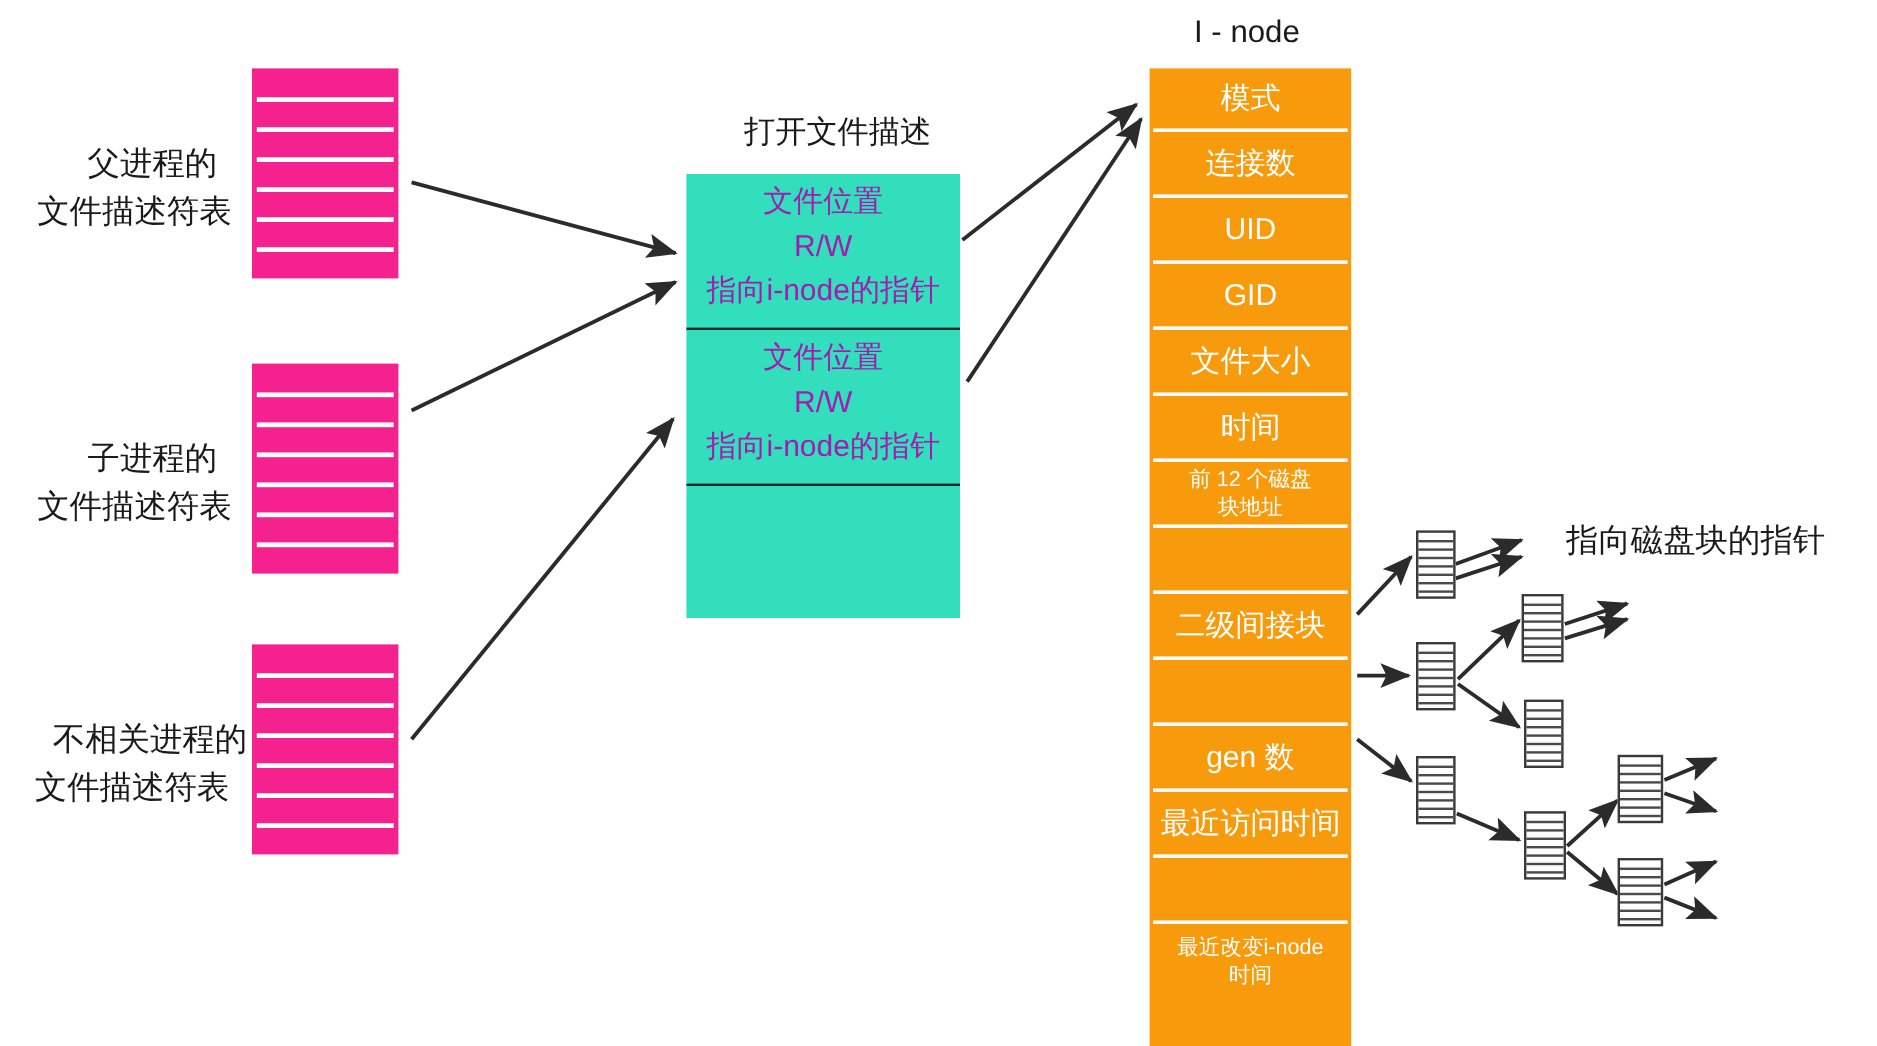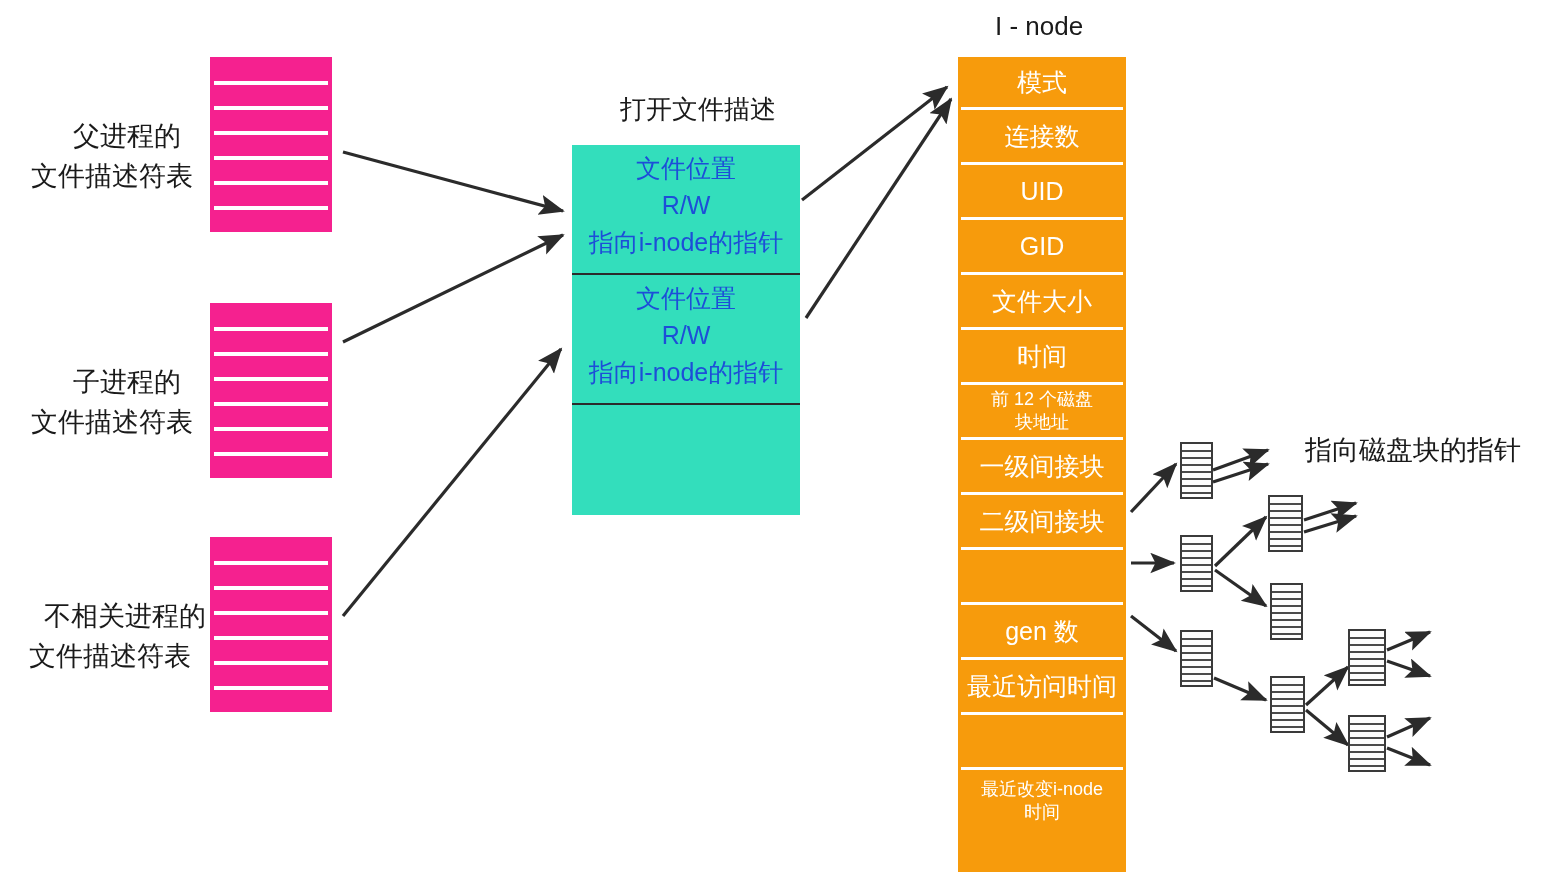--- a/index.html
+++ b/index.html
@@ -14,21 +14,21 @@
          white-space:nowrap;font-weight:400;}
 
   
   .fdtable{position:absolute;width:122px;background:#F5218F;}
   .fdtable .rowline{position:absolute;left:4px;right:4px;height:4px;background:#ffffff;}
 
   
   .oftable{position:absolute;left:572px;top:145px;width:228px;height:370px;
            background:#33DEBC;box-sizing:border-box;}
   .ofcell{position:absolute;left:0;width:228px;box-sizing:border-box;
-          color:#1d4ed8;font-size:25px;line-height:37px;text-align:center;
+          color:#a21caf;font-size:25px;line-height:37px;text-align:center;
           padding-top:5px;}
   .ofsep{position:absolute;left:0;width:228px;height:2px;background:#2b2b2b;}
 
   
   .inode{position:absolute;left:958px;top:57px;width:168px;height:815px;
          background:#F79B0C;}
   .inrow{position:absolute;left:0;width:168px;box-sizing:border-box;
          color:#ffffff;text-align:center;display:flex;align-items:center;
          justify-content:center;font-size:25px;line-height:29px;}
   .inrow.small{font-size:18px;line-height:23px;}
@@ -157,21 +157,20 @@
     <div class="insep" style="top:160px;"></div>
     <div class="inrow" style="top:163px;height:52px;">GID</div>
     <div class="insep" style="top:215px;"></div>
     <div class="inrow" style="top:218px;height:52px;">文件大小</div>
     <div class="insep" style="top:270px;"></div>
     <div class="inrow" style="top:273px;height:52px;">时间</div>
     <div class="insep" style="top:325px;"></div>
     <div class="inrow small" style="top: 328px; height: 52px; white-space: pre-line;">前 12 个磁盘
 块地址</div>
     <div class="insep" style="top:380px;"></div>
-    <div class="inrow" style="top:383px;height:52px;">一级间接块</div>
     <div class="insep" style="top:435px;"></div>
     <div class="inrow" style="top:438px;height:52px;">二级间接块</div>
     <div class="insep" style="top:490px;"></div>
     <div class="insep" style="top:545px;"></div>
     <div class="inrow" style="top:548px;height:52px;">gen 数</div>
     <div class="insep" style="top:600px;"></div>
     <div class="inrow" style="top:603px;height:52px;">最近访问时间</div>
     <div class="insep" style="top:655px;"></div>
     <div class="insep" style="top:710px;"></div>
     <div class="inrow small" style="top: 713px; height: 62px; white-space: pre-line;">最近改变i-node

